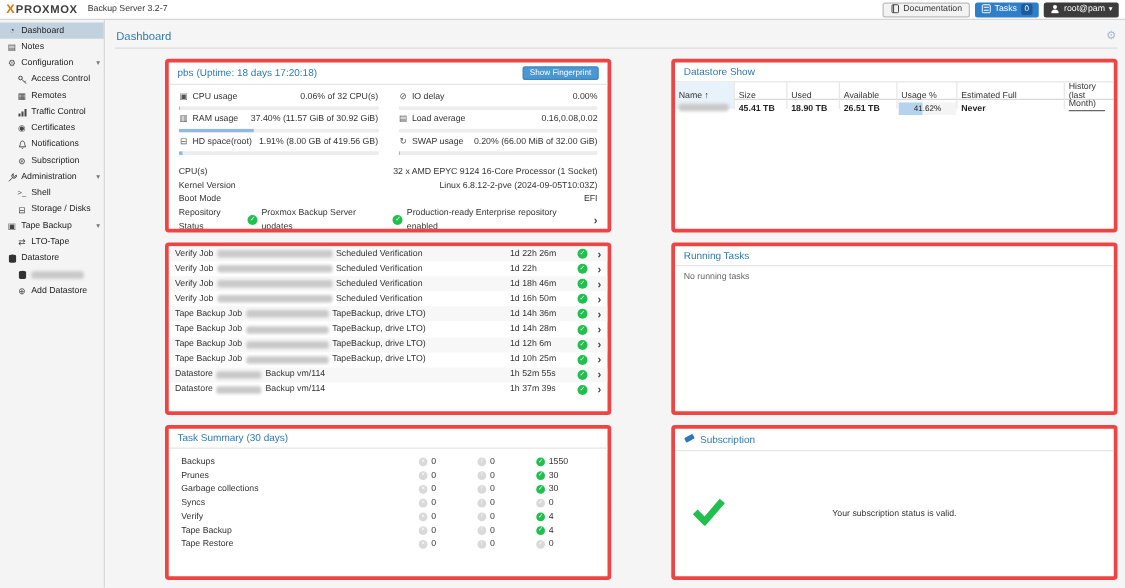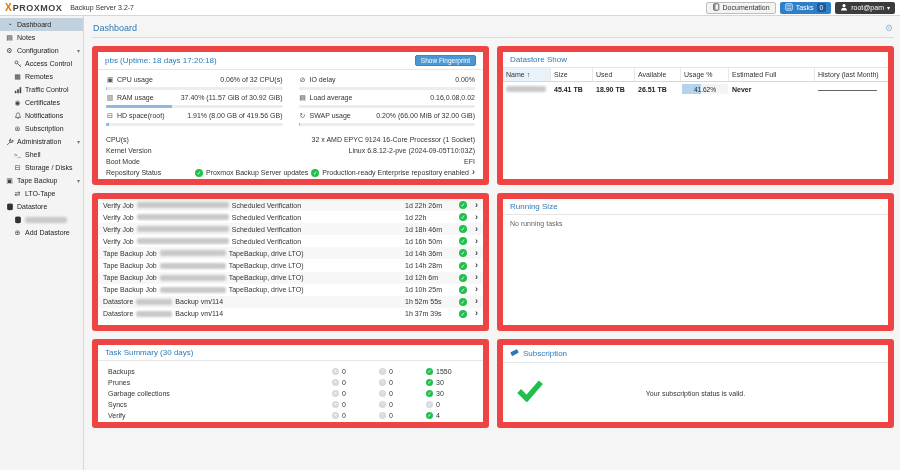--- a/index.html
+++ b/index.html
@@ -25,22 +25,22 @@
   .side-item.sel{background:#c2d1de;}
   .sic{width:9px;display:inline-flex;justify-content:center;font-size:7px;color:#444;flex:none;}
   .sic svg{display:block;}
   .caret{margin-left:auto;margin-right:3px;font-size:6px;color:#777;}
   
   .content{position:absolute;left:84px;top:16px;right:0;bottom:0;padding:5px 6px 8px 8px;overflow:hidden;}
   .chead{display:flex;justify-content:space-between;align-items:center;border-bottom:1px solid #dcdcdc;padding:2px 1px 4px;margin-bottom:8px;}
   .ctitle{font-size:9px;color:#2d79b7;}
   .gear{font-size:9px;color:#9fb9cf;cursor:pointer;}
   .grid{display:grid;grid-template-columns:397px 1fr;gap:8px;}
-  .panel{background:#fff;border:6px solid #ef4444;border-radius:3px;overflow:hidden;}
-  .h1{height:139px;}.h2{height:138px;}.h3{height:89px;}
+  .panel{background:#fff;border:3px solid #ef4444;border-radius:3px;overflow:hidden;margin-left:40px;}
+  .h1{height:139px;}.h2{height:138px;}.h3{height:124px;}
   .ptitle{display:flex;justify-content:space-between;align-items:center;padding:3px 7px;color:#2d79b7;font-size:8px;border-bottom:1px solid #e6e6e6;}
   .ptitle .t{display:flex;align-items:center;gap:4px;}
   .fp-btn{background:#4a97d2;border:1px solid #3d85bd;color:#fff;font-size:6.5px;padding:1px 5px;border-radius:2px;cursor:pointer;}
   
   .stats{display:grid;grid-template-columns:1fr 1fr;column-gap:16px;padding:5px 8px 1px;}
   .stat{margin-bottom:3px;}
   .srow{display:flex;justify-content:space-between;align-items:center;font-size:7px;line-height:10px;color:#333;}
   .slab{display:flex;align-items:center;gap:3px;}
   .micon{font-size:7px;color:#555;width:8px;display:inline-flex;justify-content:center;}
   .bar{height:3px;background:#ededed;margin-top:2px;border-radius:1px;overflow:hidden;}
@@ -469,21 +469,21 @@
             </span>
             <span class="lt-dur">1h 37m 39s</span>
             <span class="ck">✓</span>
             <span class="chev">›</span>
           </div>
       </div>
     </div>
 
     <div class="panel h2">
       <div class="ptitle">
-          <span>Running Size</span>
+          <span>Running Tasks</span>
         </div>
       <div class="rt-body">No running tasks</div>
     </div>
 
     <div class="panel h3">
       <div class="ptitle">
           <span>Task Summary (30 days)</span>
         </div>
       <div class="ts-wrap">
         <div class="ts-row">

